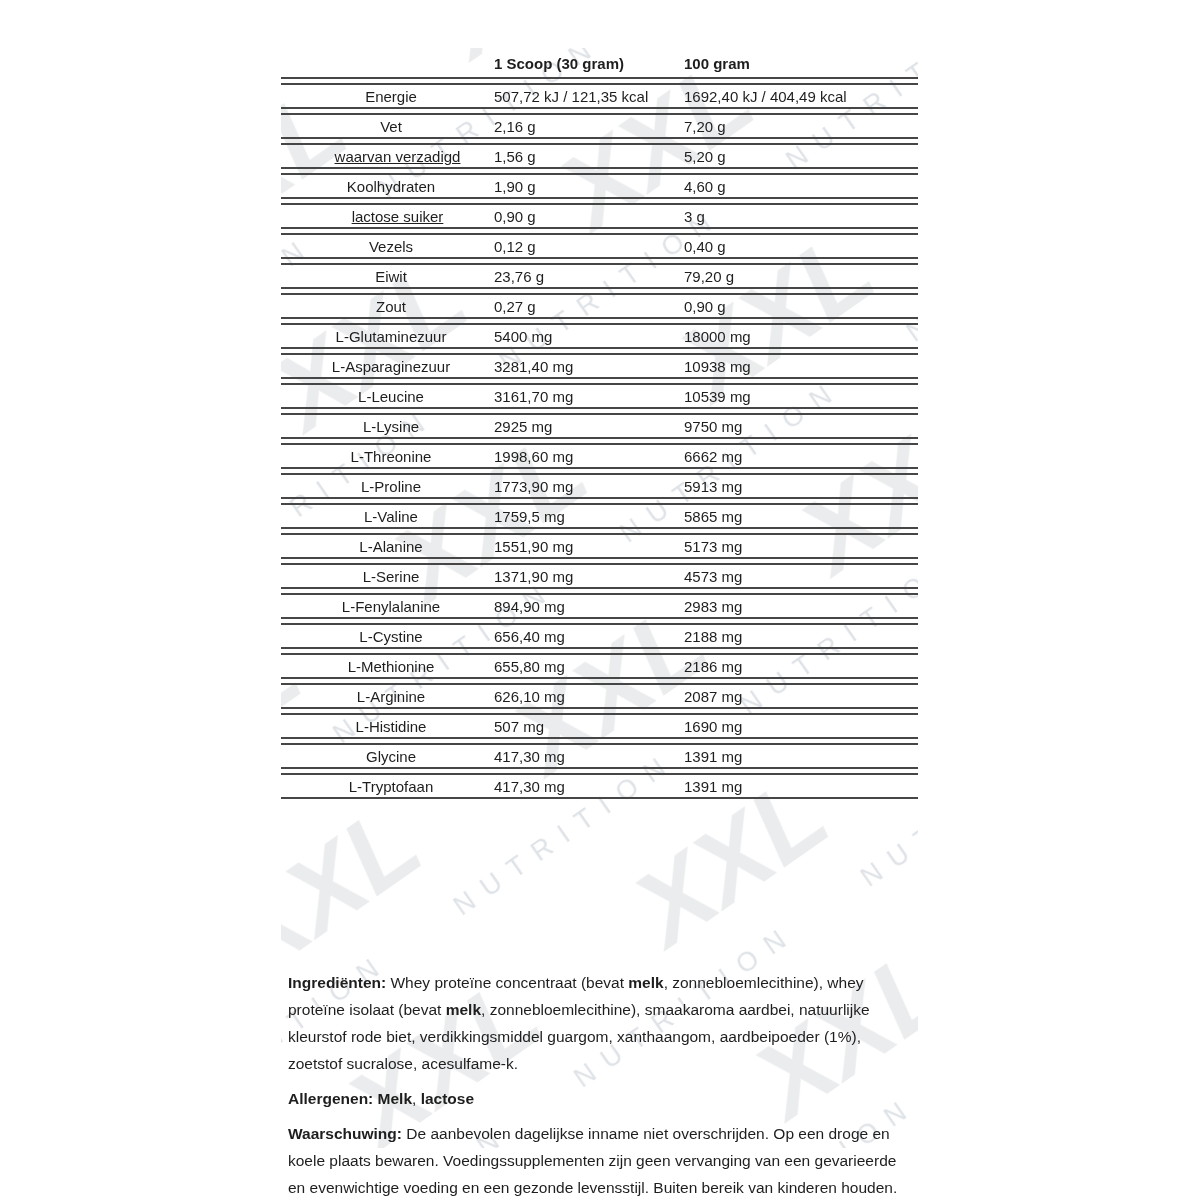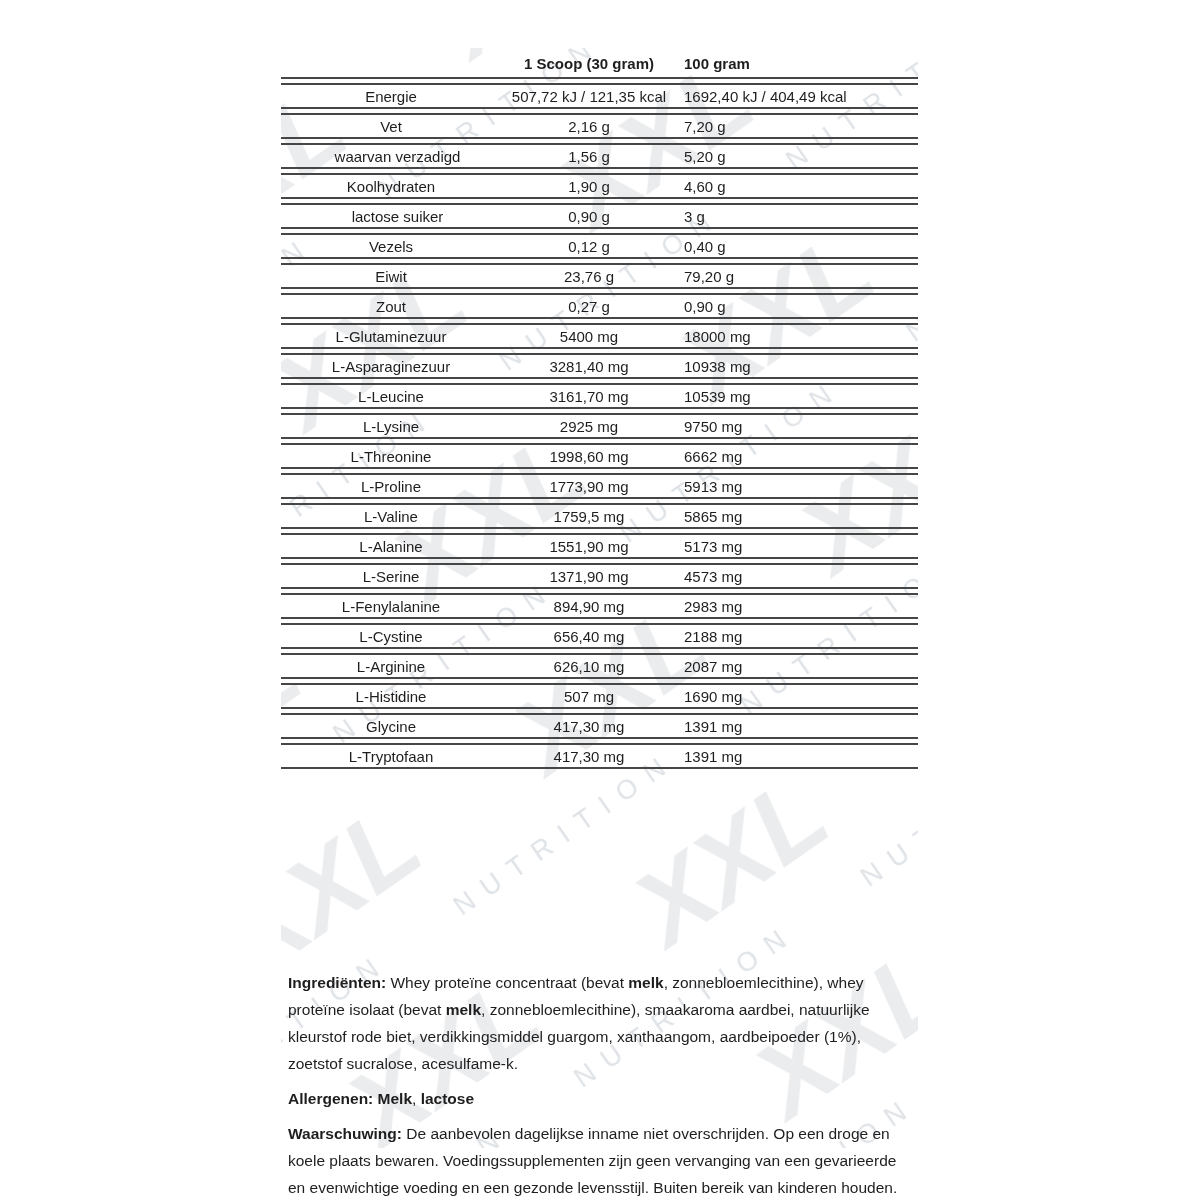--- a/index.html
+++ b/index.html
@@ -45,22 +45,22 @@
     font-size: 15px;
     box-sizing: border-box;
     background: transparent;
   }
   .trow.header {
     border-top: none;
     height: 29px;
     font-weight: bold;
   }
   .c1 { flex: 1; text-align: center; white-space: nowrap; }
-  .trow.indent .c1 { padding-left: 13px; }
-  .c2 { width: 190px; text-align: center; white-space: nowrap; }
+  .trow.indent .c1 { padding-left: 13px; text-decoration: underline; }
+  .c2 { width: 190px; text-align: left; white-space: nowrap; }
   .c3 { width: 228px; text-align: left; white-space: nowrap; }
   .notes {
     position: absolute;
     left: 0;
     top: 969px;
     width: 624px;
     padding-left: 7px;
     font-size: 15.5px;
     line-height: 27px;
   }
@@ -178,20 +178,25 @@
           <span class="c1">L-Fenylalanine</span>
           <span class="c2">894,90 mg</span>
           <span class="c3">2983 mg</span>
         </div>
         <div class="trow">
           <span class="c1">L-Cystine</span>
           <span class="c2">656,40 mg</span>
           <span class="c3">2188 mg</span>
         </div>
         <div class="trow">
+          <span class="c1">L-Methionine</span>
+          <span class="c2">655,80 mg</span>
+          <span class="c3">2186 mg</span>
+        </div>
+        <div class="trow">
           <span class="c1">L-Arginine</span>
           <span class="c2">626,10 mg</span>
           <span class="c3">2087 mg</span>
         </div>
         <div class="trow">
           <span class="c1">L-Histidine</span>
           <span class="c2">507 mg</span>
           <span class="c3">1690 mg</span>
         </div>
         <div class="trow">

